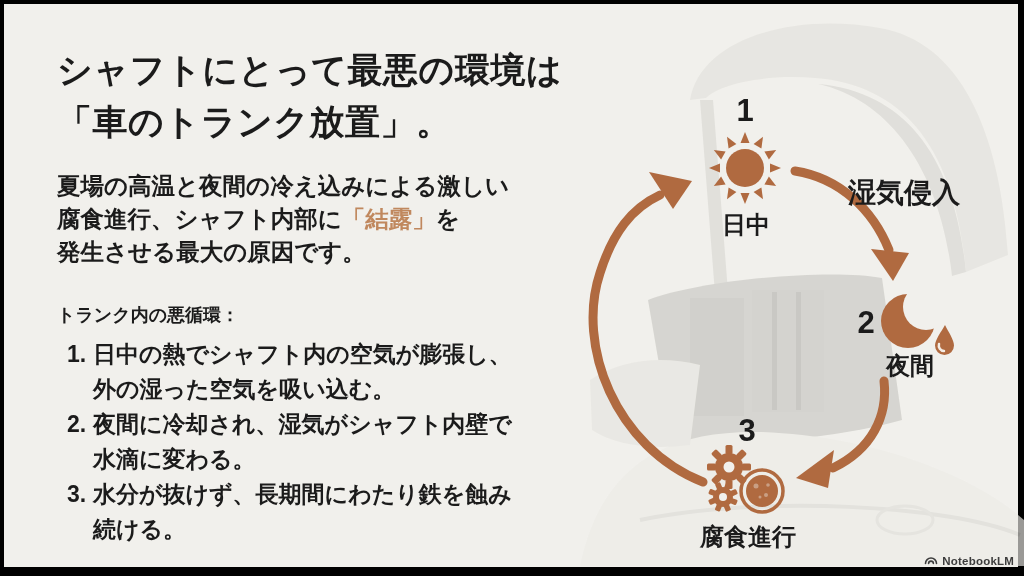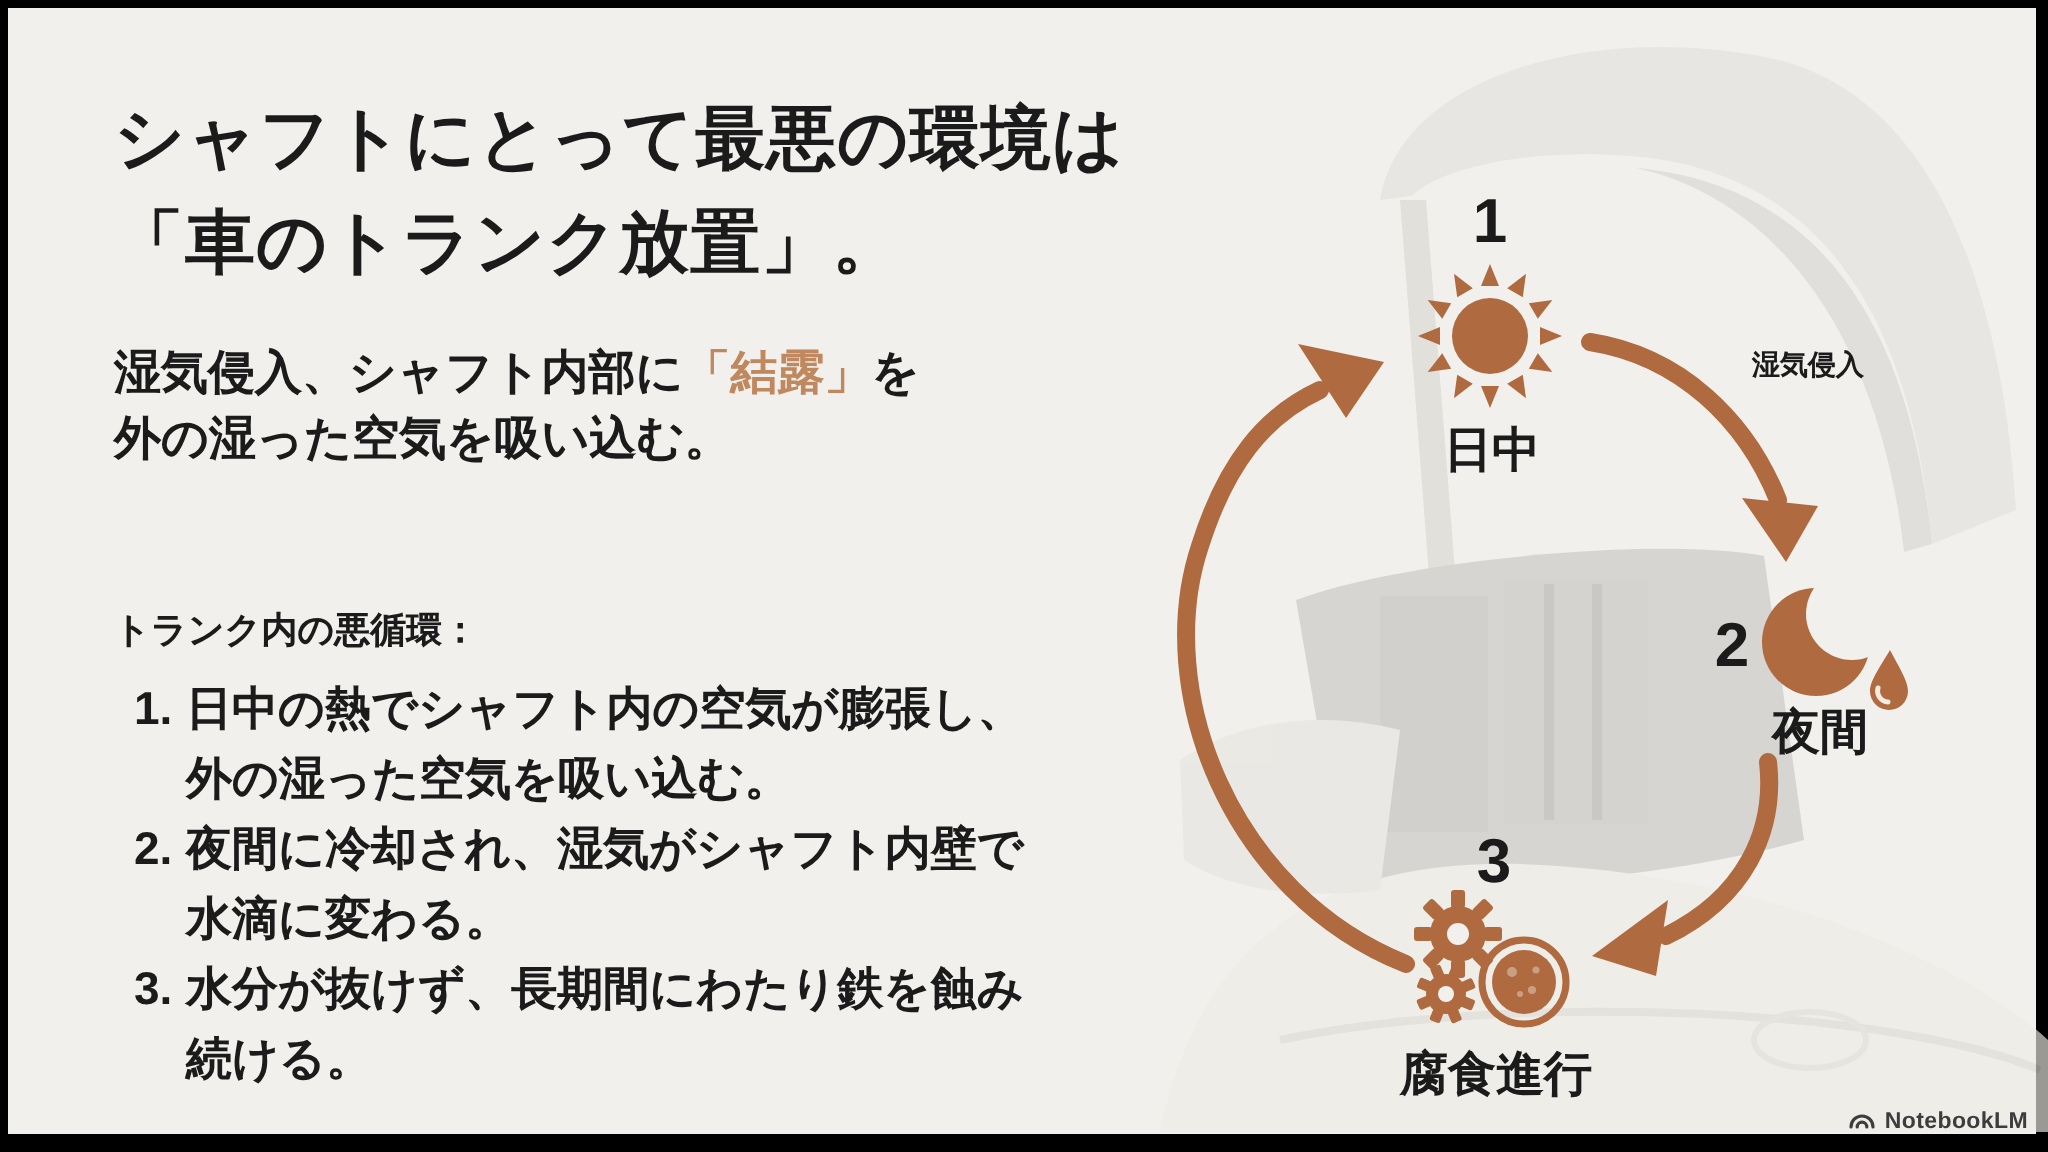--- a/index.html
+++ b/index.html
@@ -18,21 +18,21 @@
   .intro{left:57px;top:170px;font-size:23.5px;line-height:33px;font-weight:700;}
   .hl{color:var(--highlight,#c0885e);}
   .list-heading{left:57px;top:303px;font-size:18px;font-weight:700;}
   .cycle-list{left:57px;top:337px;font-size:23px;line-height:35px;font-weight:700;}
   .li{display:flex;align-items:flex-start;}
   .li-num{min-width:26px;margin-left:10px;}
   .li-text{width:434px;}
   
   .dnum{font-size:31px;font-weight:700;text-align:center;width:36px;}
   .dlabel{font-size:24px;font-weight:700;text-align:center;width:150px;}
-  .alabel{font-size:14px;font-weight:700;text-align:center;width:160px;}
+  .alabel{font-size:28px;font-weight:700;text-align:center;width:160px;}
   
   .acc{fill:var(--accent,#b06a40);}
   .acc-s{stroke:var(--accent,#b06a40);fill:none;}
   svg{display:block;}
   
   .footer{right:10px;bottom:9px;display:flex;align-items:center;gap:4px;color:#3d3d3d;}
   .footer-text{font-size:11.5px;font-weight:700;letter-spacing:.2px;}
 </style>
 </head>
 <body>
@@ -134,22 +134,23 @@
       </g>
     </g>
   </svg>
 
   <div class="abs title nowrap">
     <div>シャフトにとって最悪の環境は</div>
     <div>「車のトランク放置」。</div>
   </div>
 
   <div class="abs intro nowrap">
-    <div><span>湿気侵入、シャフト内部に</span><span class="hl">「結露」</span><span>を</span></div>
-    <div>外の湿った空気を吸い込む。</div>
+    <div>夏場の高温と夜間の冷え込みによる激しい</div>
+    <div><span>腐食進行、シャフト内部に</span><span class="hl">「結露」</span><span>を</span></div>
+    <div>発生させる最大の原因です。</div>
   </div>
 
   <div class="abs list-heading nowrap">トランク内の悪循環：</div>
 
   <div class="abs cycle-list">
     <div class="li">
       <span class="li-num">1.</span>
       <span class="li-text">日中の熱でシャフト内の空気が膨張し、外の湿った空気を吸い込む。</span>
     </div>
     <div class="li">

